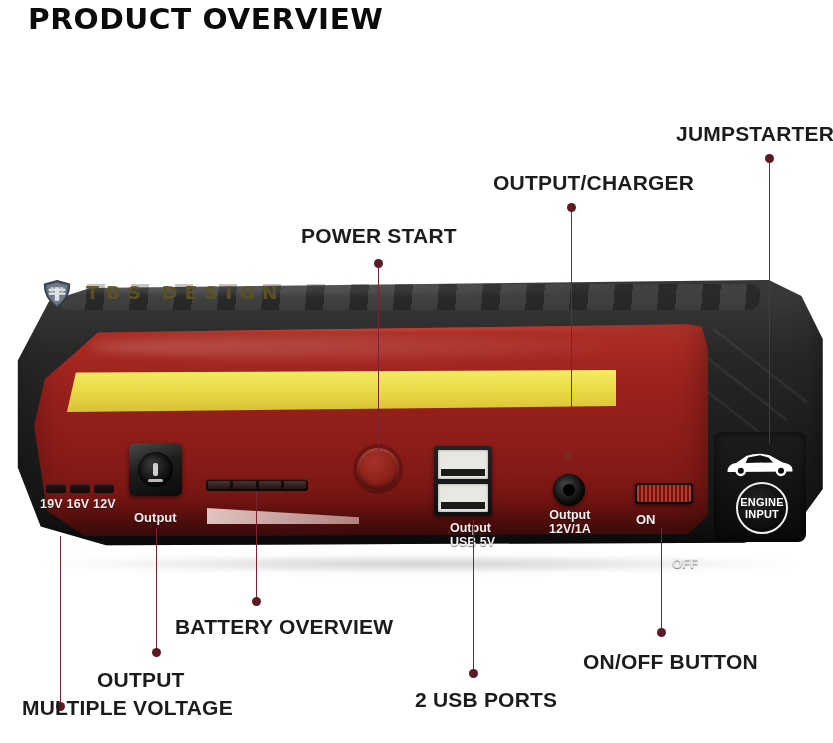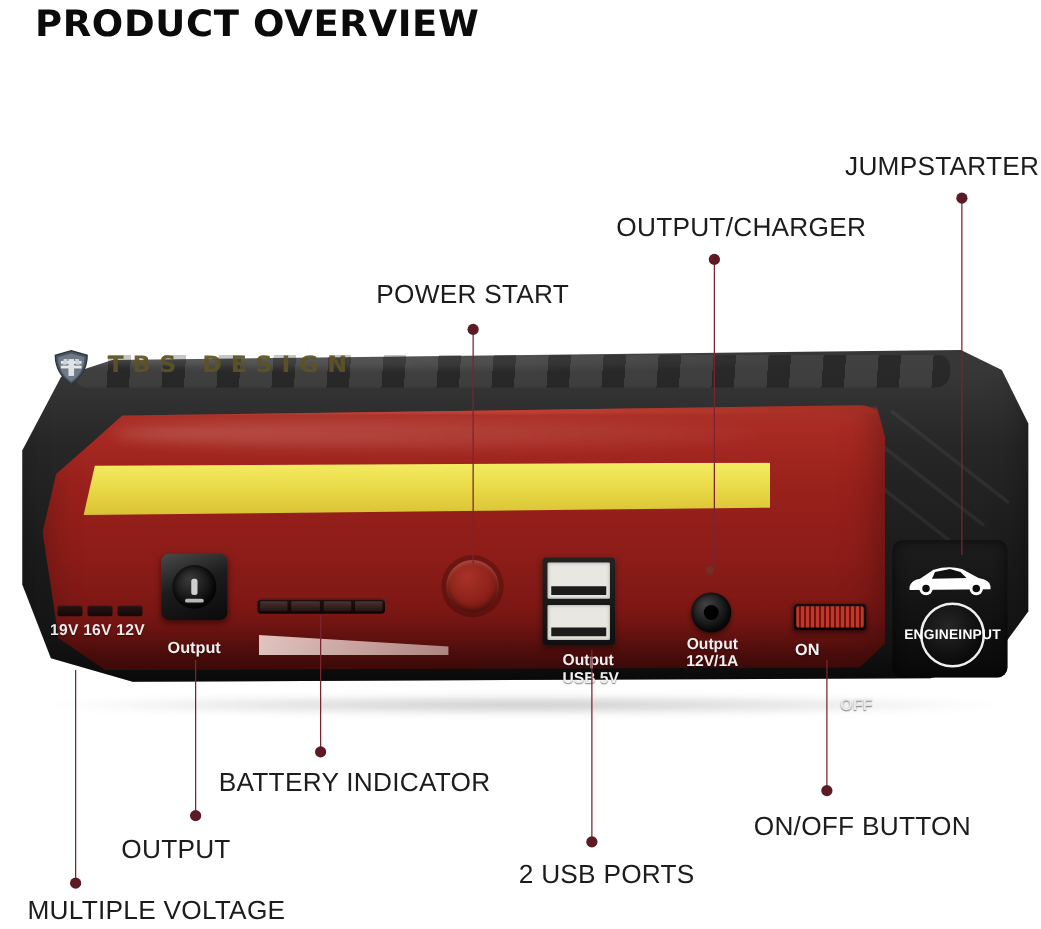--- a/index.html
+++ b/index.html
@@ -18,21 +18,21 @@
     color: #0b0b0b;
     font-family: "DejaVu Sans", sans-serif;
     transform: scaleX(1.02);
     transform-origin: left center;
   }
 
   
   .callout-label {
     position: absolute;
     font-size: 21px;
-    font-weight: 400;
+    font-weight: 700;
     color: #1c1c1c;
     white-space: nowrap;
     letter-spacing: 0.2px;
     font-family: "Liberation Sans", sans-serif;
   }
   
   .leader {
     position: absolute;
     width: 1px;
     background: #7a2430;
@@ -288,21 +288,21 @@
     width: 92px; height: 110px;
     background: linear-gradient(180deg,#1d1d1d,#090909);
     border-radius: 8px;
     box-shadow: inset 0 0 10px rgba(0,0,0,.7);
   }
   .js-car { position: absolute; left: 724px; top: 448px; width: 72px; height: 30px; }
   .engine-start {
     position: absolute; left: 736px; top: 482px;
     width: 52px; height: 52px; border-radius: 50%;
     border: 2px solid #efefef;
-    display: flex; flex-direction: row;
+    display: flex; flex-direction: column;
     align-items: center; justify-content: center;
     color: #fff; font-weight: 700; font-size: 11px; line-height: 12px;
     letter-spacing: .2px;
     background: radial-gradient(circle at 42% 36%, #262626, #0a0a0a 72%);
     font-family: "Liberation Sans", sans-serif;
   }
 
   
   .dev-shadow {
     position: absolute; left: 40px; top: 556px; width: 760px; height: 16px;
@@ -412,31 +412,31 @@
   <div class="callout-label" style="left:493px; top:171px;">OUTPUT/CHARGER</div>
   <div class="leader" style="left:571px; top:207px; height:248px;"></div>
   <div class="leader-dot" style="left:567px; top:203px;"></div>
 
   <div class="callout-label" style="left:301px; top:224px;">POWER START</div>
   <div class="leader" style="left:378px; top:263px; height:188px;"></div>
   <div class="leader-dot" style="left:374px; top:259px;"></div>
 
   <div class="leader" style="left:256px; top:492px; height:108px;"></div>
   <div class="leader-dot" style="left:252px; top:597px;"></div>
-  <div class="callout-label" style="left:175px; top:615px;">BATTERY INDICATOR</div>
+  <div class="callout-label" style="left:175px; top:615px;">BATTERY OVERVIEW</div>
 
   <div class="leader" style="left:156px; top:528px; height:122px;"></div>
   <div class="leader-dot" style="left:152px; top:648px;"></div>
   <div class="callout-label" style="left:97px; top:668px;">OUTPUT</div>
 
   <div class="leader" style="left:60px; top:536px; height:168px;"></div>
   <div class="leader-dot" style="left:56px; top:702px;"></div>
-  <div class="callout-label" style="left:22px; top:717px;">MULTIPLE VOLTAGE</div>
+  <div class="callout-label" style="left:22px; top:696px;">MULTIPLE VOLTAGE</div>
 
   <div class="leader" style="left:473px; top:520px; height:151px;"></div>
   <div class="leader-dot" style="left:469px; top:669px;"></div>
   <div class="callout-label" style="left:415px; top:688px;">2 USB PORTS</div>
 
   <div class="leader" style="left:661px; top:528px; height:103px;"></div>
   <div class="leader-dot" style="left:657px; top:628px;"></div>
-  <div class="callout-label" style="left:583px; top:650px;margin-left:20px;">ON/OFF BUTTON</div>
+  <div class="callout-label" style="left:583px; top:650px;">ON/OFF BUTTON</div>
 
 </div>
 
 </body></html>

